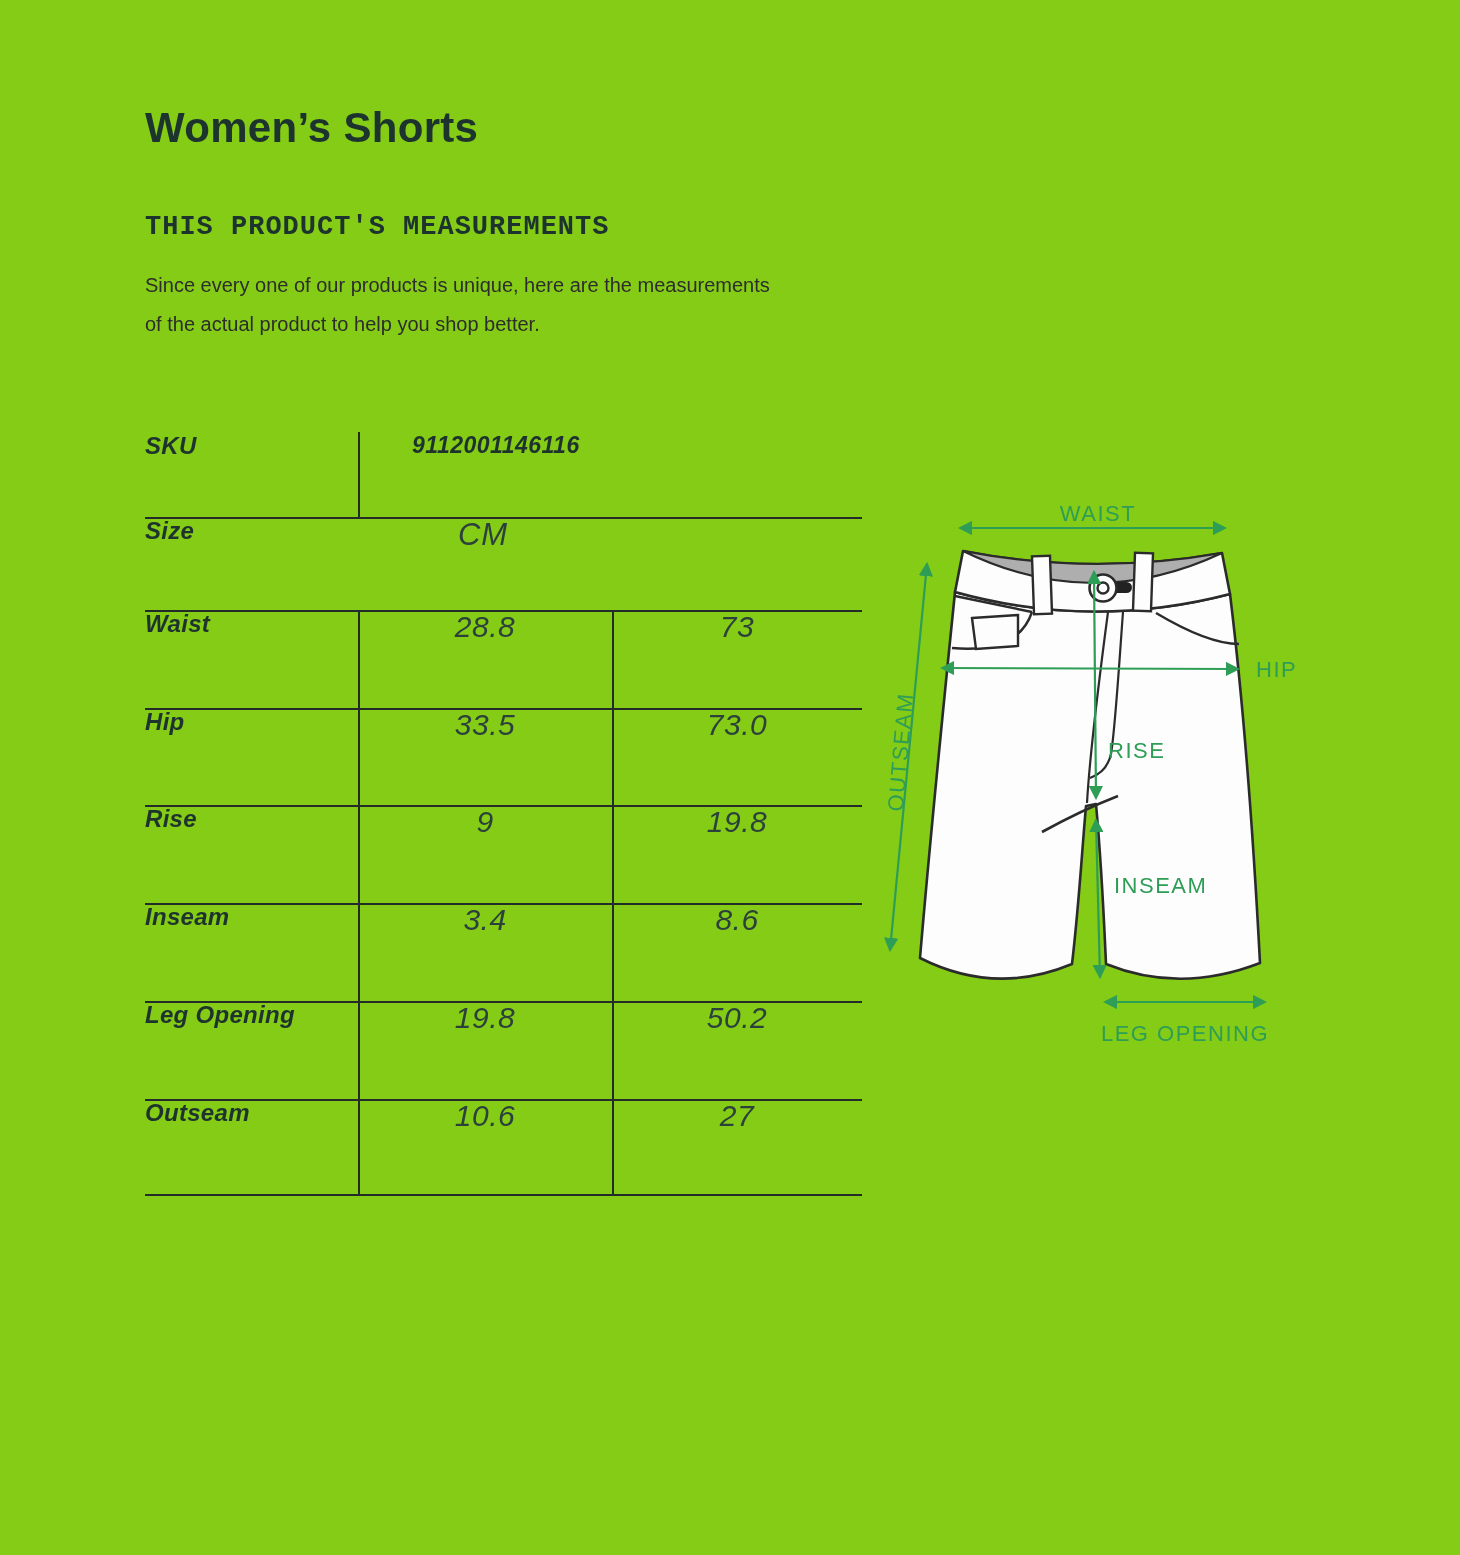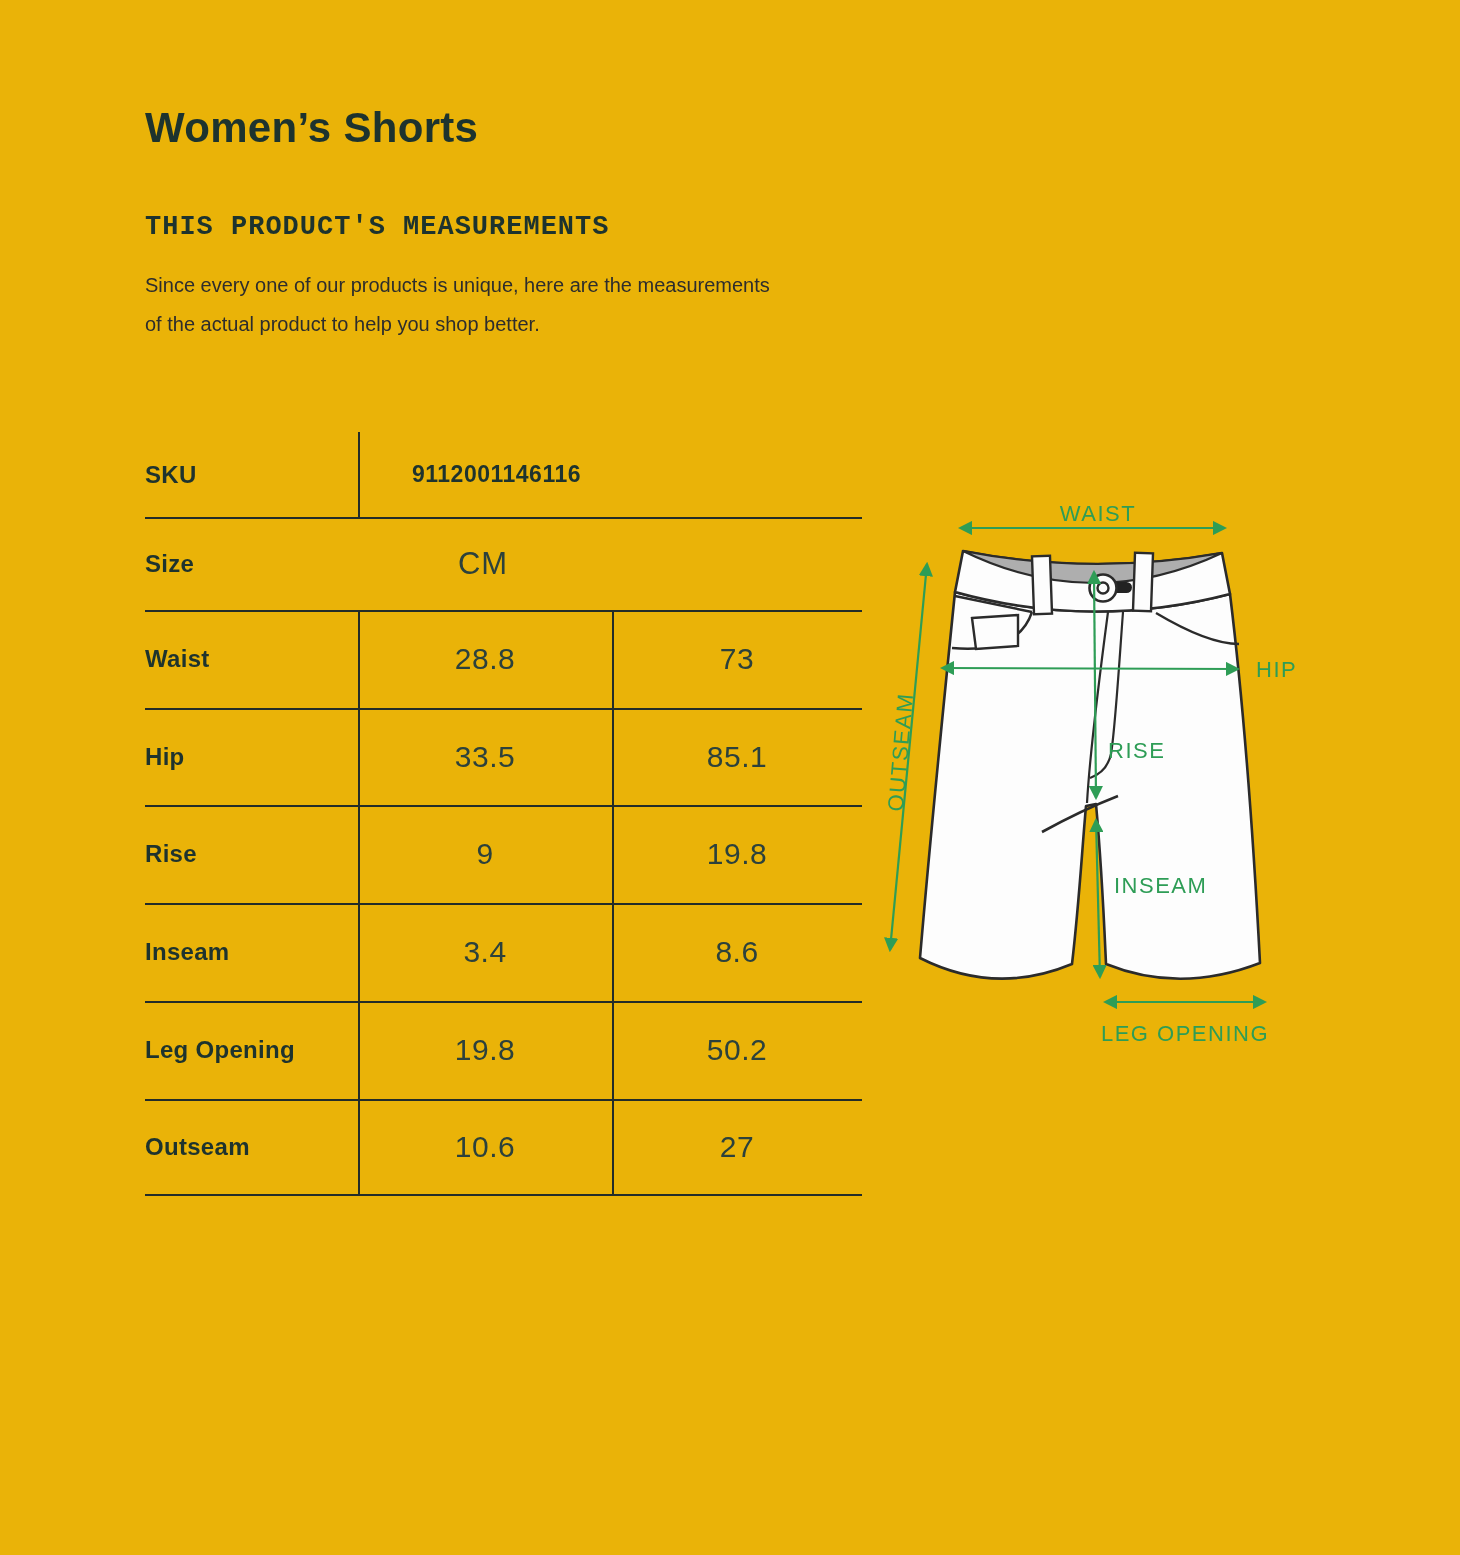--- a/index.html
+++ b/index.html
@@ -1,28 +1,28 @@
 <!DOCTYPE html>
 <html><head>
 <meta charset="utf-8">
 <style>
   html,body{margin:0;padding:0;background:#fcfcfc;}
-  .canvas{position:relative;width:1460px;height:1555px;background:#eab308;overflow:hidden;
+  .canvas{position:relative;width:1460px;height:1555px;background:#84cc16;overflow:hidden;
           font-family:"Liberation Sans",sans-serif;}
   .page-title{position:absolute;left:145px;top:104px;font-size:42px;font-weight:bold;
               color:#1d332e;letter-spacing:0.3px;margin:0;}
   .section-heading{position:absolute;left:145px;top:212px;font-size:27px;font-weight:bold;
               color:#1d332e;letter-spacing:1px;margin:0;font-family:Liberation Mono, monospace;}
   .description{position:absolute;left:145px;top:266px;font-size:20px;font-weight:normal;
               color:#2d2d2d;line-height:39px;margin:0;}
   
   .mtable{position:absolute;left:145px;top:432px;width:717px;height:764px;}
   .hline{position:absolute;left:0;width:717px;height:2px;background:#232c29;}
   .vline{position:absolute;width:2px;background:#232c29;}
-  .trow{position:absolute;left:0;width:717px;display:flex;align-items:center;}
+  .trow{position:absolute;left:0;width:717px;display:flex;font-style:italic;}
   .cell-label{width:213px;font-size:24px;font-weight:bold;color:#1e332e;letter-spacing:0.3px;}
   .cell-mid{width:254px;text-align:center;}
   .cell-right{width:250px;text-align:center;}
   .val{font-size:30px;font-weight:300;color:#2c413c;letter-spacing:0.5px;}
   .unit{font-size:31px;font-weight:300;color:#2c413c;letter-spacing:1px;}
   .sku-val{font-size:23px;font-weight:bold;color:#1e332e;text-align:left;padding-left:54px;
            letter-spacing:0.5px;}
   
   .diagram{position:absolute;left:860px;top:480px;}
   .glabel{font-family:"Liberation Sans",sans-serif;font-size:22px;letter-spacing:1.5px;
@@ -68,21 +68,21 @@
     </div>
 
     <div class="trow" style="top:178px;height:98px;">
       <div class="cell-label">Waist</div>
       <div class="cell-mid val">28.8</div>
       <div class="cell-right val">73</div>
     </div>
     <div class="trow" style="top:276px;height:97px;">
       <div class="cell-label">Hip</div>
       <div class="cell-mid val">33.5</div>
-      <div class="cell-right val">85.1</div>
+      <div class="cell-right val">73.0</div>
     </div>
     <div class="trow" style="top:373px;height:98px;">
       <div class="cell-label">Rise</div>
       <div class="cell-mid val">9</div>
       <div class="cell-right val">19.8</div>
     </div>
     <div class="trow" style="top:471px;height:98px;">
       <div class="cell-label">Inseam</div>
       <div class="cell-mid val">3.4</div>
       <div class="cell-right val">8.6</div>

